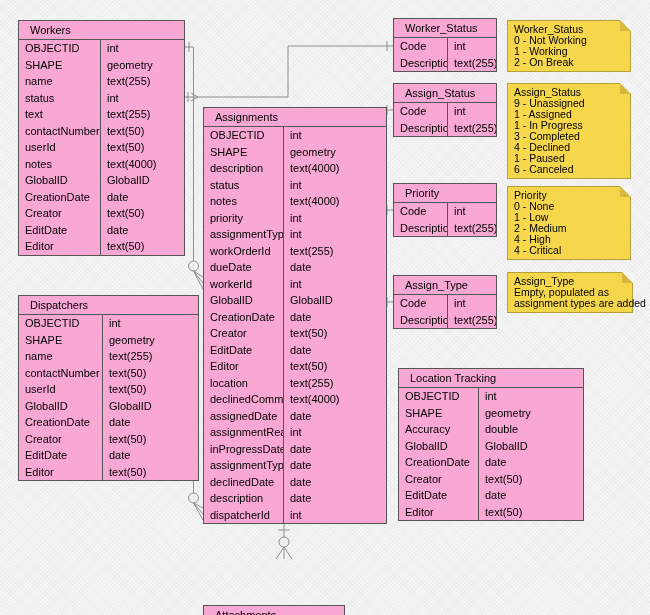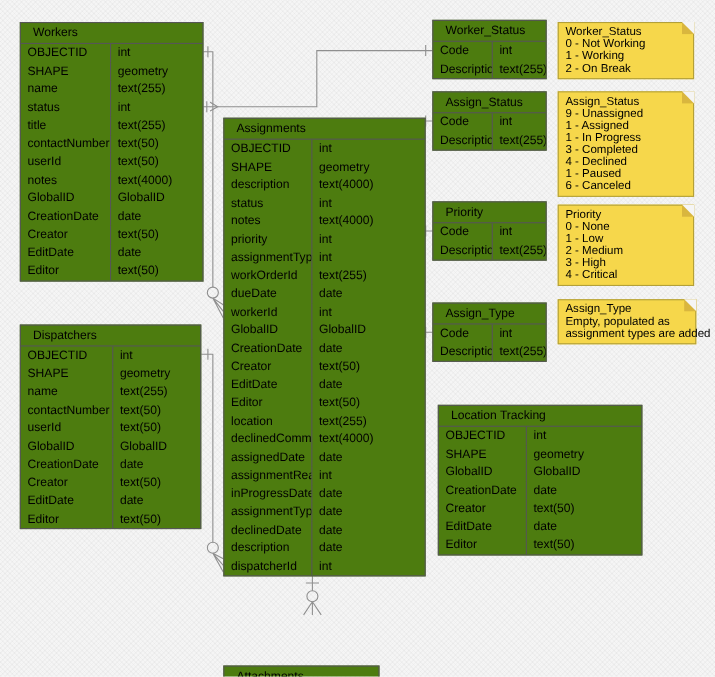--- a/index.html
+++ b/index.html
@@ -12,21 +12,21 @@
     background-image:
       repeating-linear-gradient(45deg, rgba(0,0,0,0.022) 0 1px, transparent 1px 3px),
       repeating-linear-gradient(-45deg, rgba(0,0,0,0.022) 0 1px, transparent 1px 3px);
     overflow:hidden;
   }
   svg.connector-layer {
     position:absolute; left:0; top:0; z-index:1; pointer-events:none;
   }
   .table {
     position:absolute; z-index:2;
-    background:#4d7c0f;
+    background:#f9a8d4;
     border:1px solid #565656;
   }
   .ttitle {
     height:19px; line-height:18px;
     padding-left:11px;
     font-size:11px;
     border-bottom:1px solid #565656;
     white-space:nowrap; overflow:hidden;
   }
   .tbody { min-height:16px; }
@@ -117,21 +117,21 @@
       </div>
       <div class="trow">
         <span class="fname">name</span>
         <span class="ftype">text(255)</span>
       </div>
       <div class="trow">
         <span class="fname">status</span>
         <span class="ftype">int</span>
       </div>
       <div class="trow">
-        <span class="fname">title</span>
+        <span class="fname">text</span>
         <span class="ftype">text(255)</span>
       </div>
       <div class="trow">
         <span class="fname">contactNumber</span>
         <span class="ftype">text(50)</span>
       </div>
       <div class="trow">
         <span class="fname">userId</span>
         <span class="ftype">text(50)</span>
       </div>
@@ -155,21 +155,21 @@
         <span class="fname">EditDate</span>
         <span class="ftype">date</span>
       </div>
       <div class="trow">
         <span class="fname">Editor</span>
         <span class="ftype">text(50)</span>
       </div>
     </div>
 </div>
 
-<div class="table" style="left:18px; top:295px; width:165px; --col1:84px;">
+<div class="table" style="left:18px; top:295px; width:181px; --col1:84px;">
   <div class="ttitle">Dispatchers</div>
   <div class="tbody">
       <div class="trow">
         <span class="fname">OBJECTID</span>
         <span class="ftype">int</span>
       </div>
       <div class="trow">
         <span class="fname">SHAPE</span>
         <span class="ftype">geometry</span>
       </div>
@@ -369,20 +369,24 @@
 <div class="table" style="left:398px; top:368px; width:186px; --col1:80px;">
   <div class="ttitle">Location Tracking</div>
   <div class="tbody">
       <div class="trow">
         <span class="fname">OBJECTID</span>
         <span class="ftype">int</span>
       </div>
       <div class="trow">
         <span class="fname">SHAPE</span>
         <span class="ftype">geometry</span>
+      </div>
+      <div class="trow">
+        <span class="fname">Accuracy</span>
+        <span class="ftype">double</span>
       </div>
       <div class="trow">
         <span class="fname">GlobalID</span>
         <span class="ftype">GlobalID</span>
       </div>
       <div class="trow">
         <span class="fname">CreationDate</span>
         <span class="ftype">date</span>
       </div>
       <div class="trow">
@@ -421,21 +425,21 @@
     <div class="note-line">4 - Declined</div>
     <div class="note-line">1 - Paused</div>
     <div class="note-line">6 - Canceled</div>
   </div>
 
 <div class="note" style="left:507px; top:186px; width:124px;">
     <div class="note-line">Priority</div>
     <div class="note-line">0 - None</div>
     <div class="note-line">1 - Low</div>
     <div class="note-line">2 - Medium</div>
-    <div class="note-line">3 - High</div>
+    <div class="note-line">4 - High</div>
     <div class="note-line">4 - Critical</div>
   </div>
 
 <div class="note" style="left:507px; top:272px; width:126px;">
     <div class="note-line">Assign_Type</div>
     <div class="note-line">Empty, populated as</div>
     <div class="note-line">assignment types are added</div>
   </div>
 
 </body></html>

